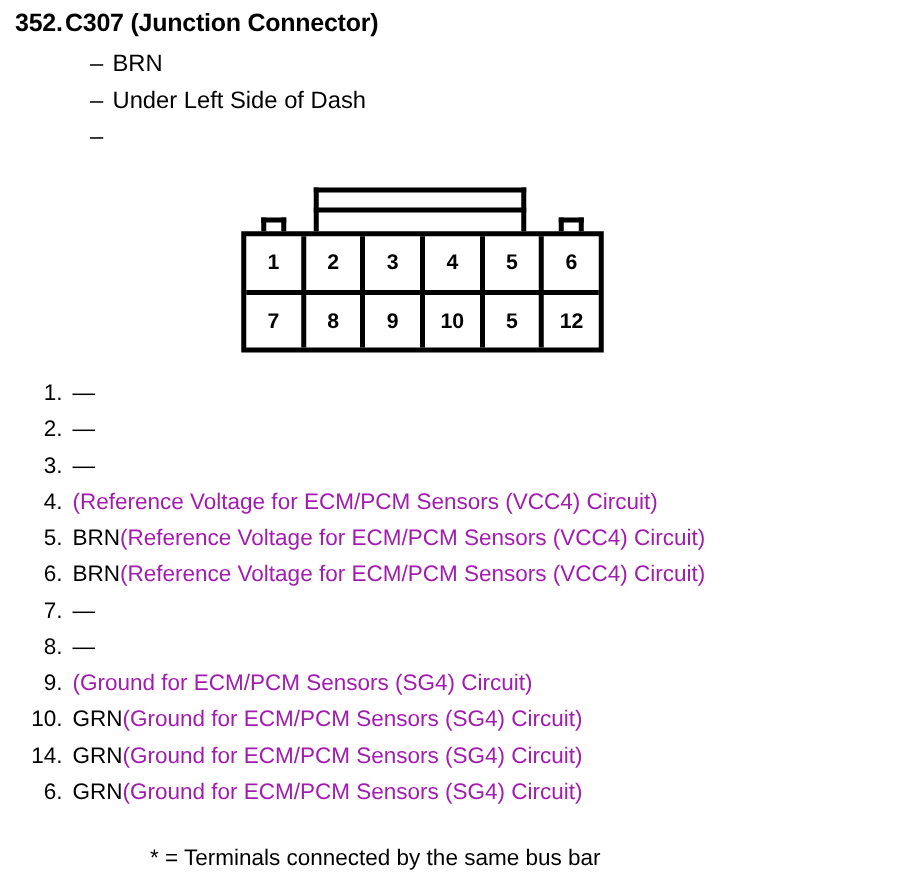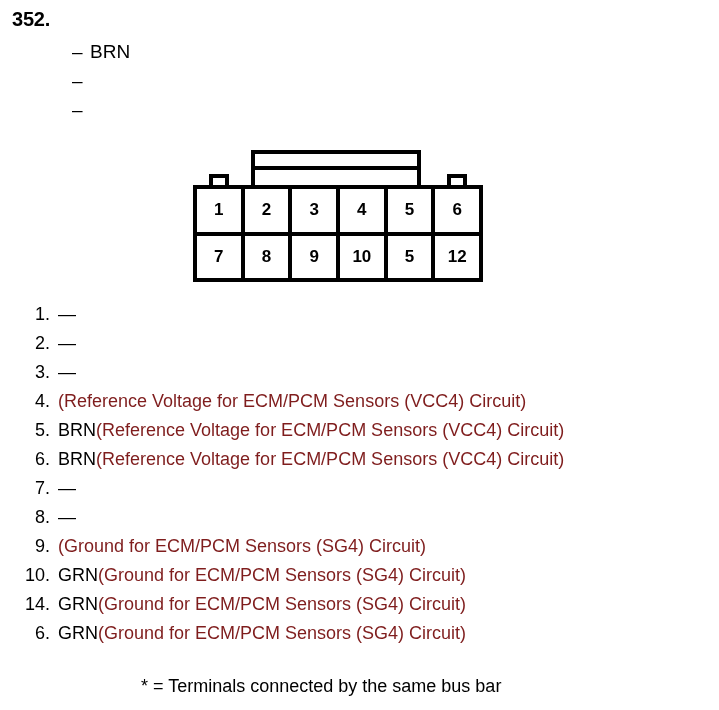--- a/index.html
+++ b/index.html
@@ -145,50 +145,52 @@
   }
   .pin-num {
     flex: 0 0 36px;
     text-align: right;
     padding-right: 8px;
   }
   .pin-code {
     color: #000;
   }
   .pin-desc {
-    color: #7f1d1d;
+    color: #a21caf;
     padding-left: 0;
   }
   .pin-desc.empty {
     padding-left: 0;
   }
 
   
   .footnote {
     position: absolute;
-    left: 141px;
+    left: 120px;
     top: 676px;
     font-size: 18px;
     white-space: nowrap;
   }
 </style>
 </head>
 <body>
 
 <div class="header">
   <div class="title-row">
     <span class="title-num">352.</span>
+    <span class="title-name">C307 (Junction Connector)</span>
   </div>
   <div class="bullets">
     <div class="bullet-row">
       <span class="bullet-dash">–</span>
       <span>BRN</span>
     </div>
     <div class="bullet-row">
       <span class="bullet-dash">–</span>
+      <span>Under Left Side of Dash</span>
     </div>
     <div class="bullet-row">
       <span class="bullet-dash">–</span>
     </div>
   </div>
 </div>
 
 <div class="connector-wrap">
   <div class="conn-tab"></div>
   <div class="conn-tab-line"></div>

